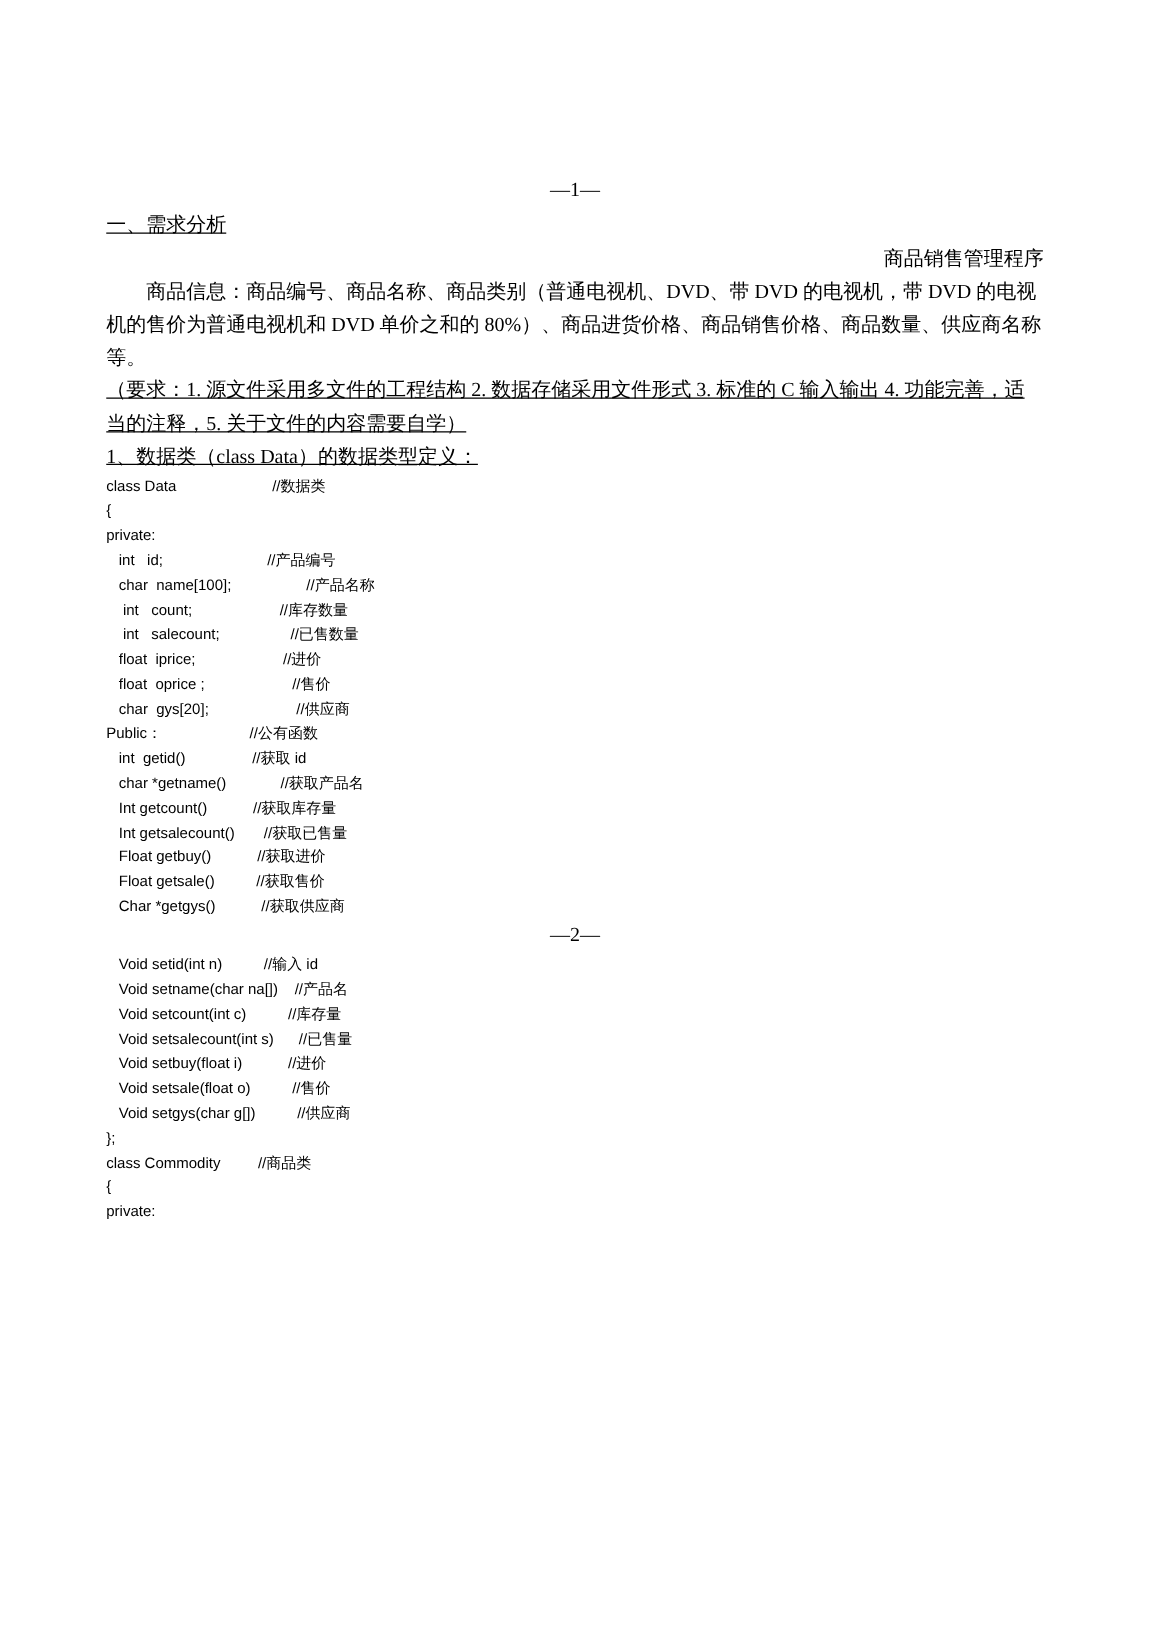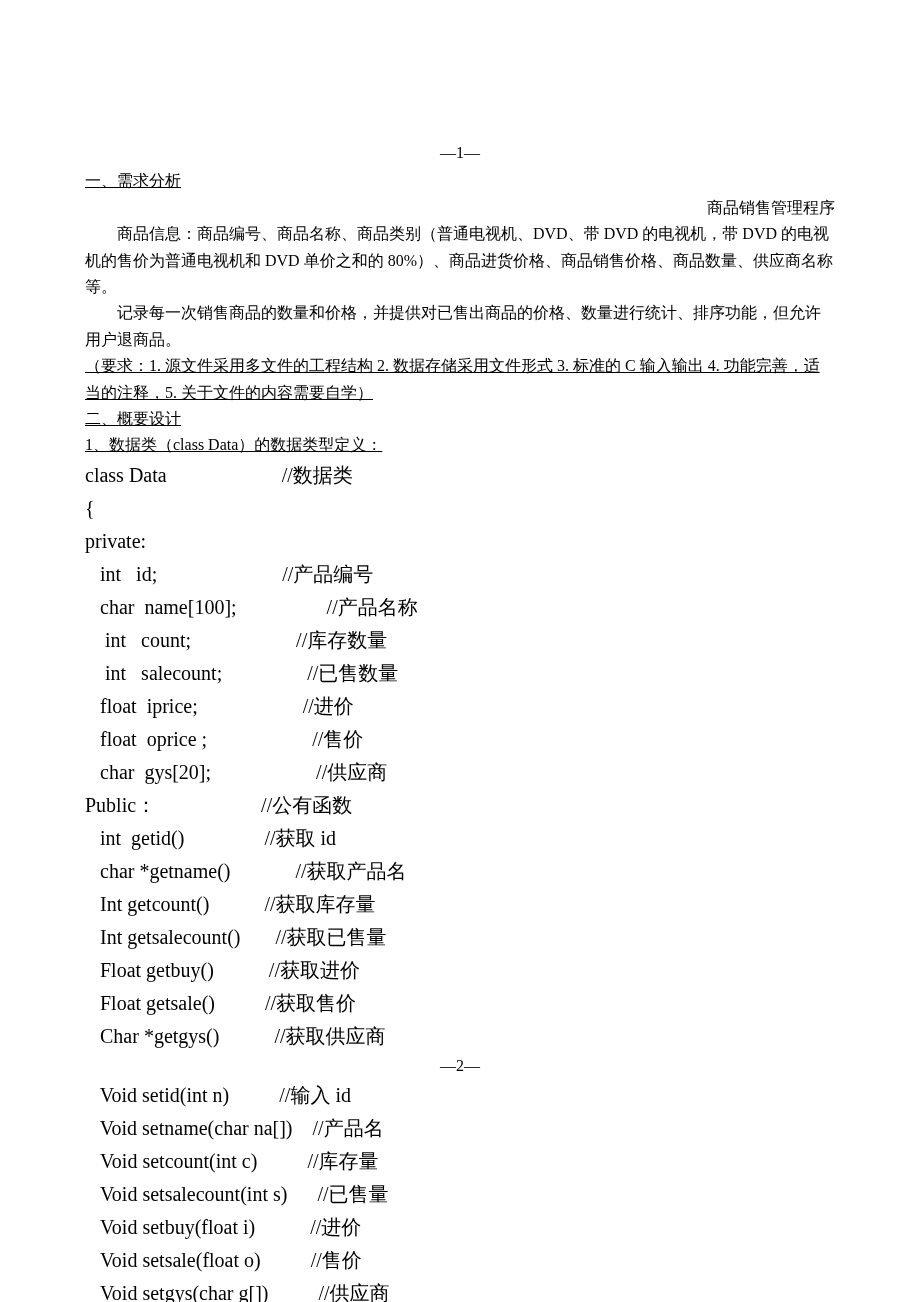--- a/index.html
+++ b/index.html
@@ -29,38 +29,36 @@
     text-align: right;
   }
   .indent {
     text-indent: 2em;
   }
   .noindent {
     text-indent: 0;
     text-decoration: underline;
   }
   pre.code {
-    font-family: Liberation Serif, serif;
-    font-size: 20px;
+    font-family: Liberation Sans, sans-serif;
+    font-size: 12px;
     line-height: 1.65;
     margin: 0;
     white-space: pre;
   }
 </style>
 </head>
 <body>
 
 <div class="page">
   <div class="page-num-top">—1—</div>
   <div class="noindent">一、需求分析</div>
   <div class="title-center">商品销售管理程序</div>
   <div class="indent">商品信息：商品编号、商品名称、商品类别（普通电视机、DVD、带 DVD 的电视机，带 DVD 的电视机的售价为普通电视机和 DVD 单价之和的 80%）、商品进货价格、商品销售价格、商品数量、供应商名称等。</div>
-  <div class="indent">记录每一次销售商品的数量和价格，并提供对已售出商品的价格、数量进行统计、排序功能，但允许用户退商品。</div>
   <div class="noindent">（要求：1. 源文件采用多文件的工程结构 2. 数据存储采用文件形式 3. 标准的 C 输入输出 4. 功能完善，适当的注释，5. 关于文件的内容需要自学）</div>
-  <div class="noindent">二、概要设计</div>
   <div class="noindent">1、数据类（class  Data）的数据类型定义：</div>
   <pre class="code">class Data                       //数据类
 {
 private:
    int   id;                         //产品编号
    char  name[100];                  //产品名称
     int   count;                     //库存数量
     int   salecount;                 //已售数量
    float  iprice;                     //进价
    float  oprice ;                     //售价

